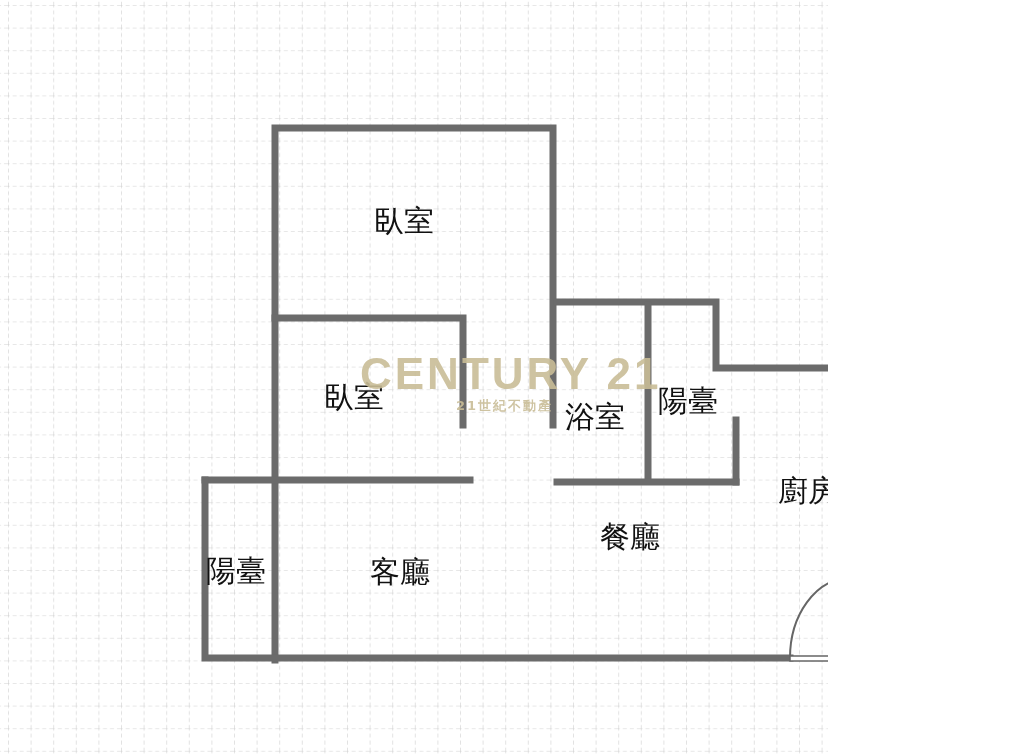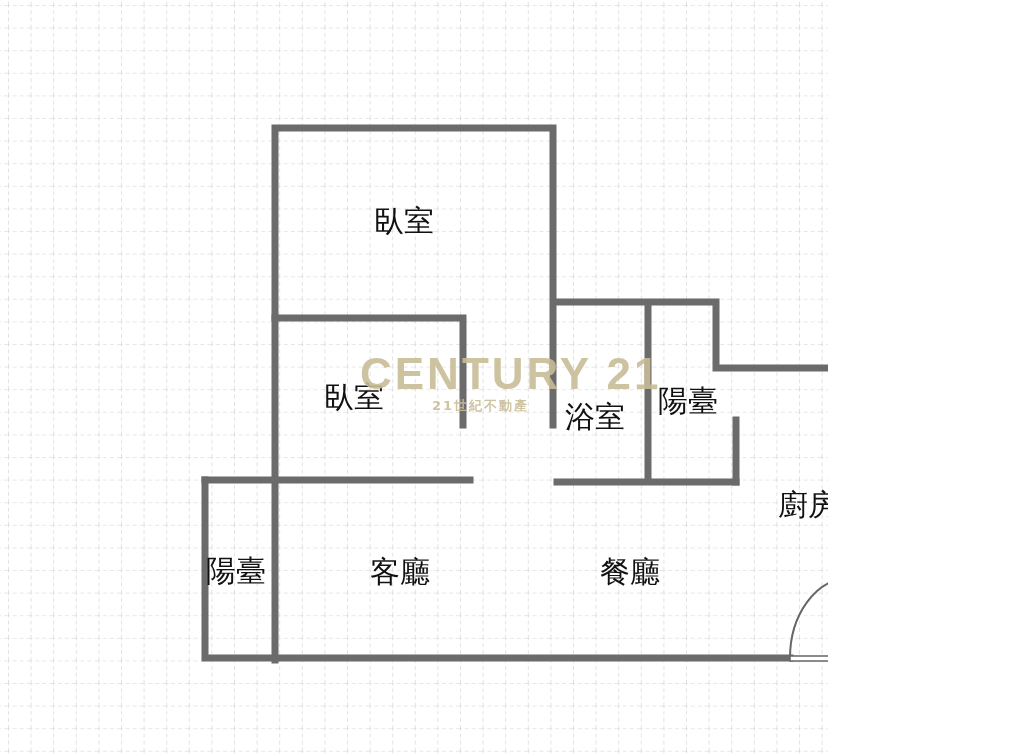--- a/index.html
+++ b/index.html
@@ -45,20 +45,20 @@
       <rect x="846" y="574" width="13" height="6" fill="#fff" stroke="#666" stroke-width="1.5"></rect>
       <rect x="790" y="656" width="58" height="5" fill="#fff" stroke="#666" stroke-width="1.5"></rect>
       <rect x="846" y="658" width="13" height="7" fill="#fff" stroke="#666" stroke-width="1.5"></rect>
     </g>
   </svg>
 
   <div class="label" style="left:374px;top:206px">臥室</div>
   <div class="label" style="left:324px;top:382px">臥室</div>
   <div class="label" style="left:565px;top:402px">浴室</div>
   <div class="label" style="left:658px;top:386px">陽臺</div>
-  <div class="label" style="left:778px;top:490px">廚房</div>
+  <div class="label" style="left:778px;top:476px">廚房</div>
   <div class="label" style="left:206px;top:556px">陽臺</div>
   <div class="label" style="left:370px;top:557px">客廳</div>
-  <div class="label" style="left:600px;top:557px">餐廳</div>
+  <div class="label" style="left:600px;top:522px">餐廳</div>
 
   <div class="wm wm-main" style="left:360px;top:352px">CENTURY 21</div>
-  <div class="wm wm-sub" style="left:432px;top:399px">21世紀不動產</div>
+  <div class="wm wm-sub" style="left:456px;top:399px">21世紀不動產</div>
 </div>
 
 </body></html>

